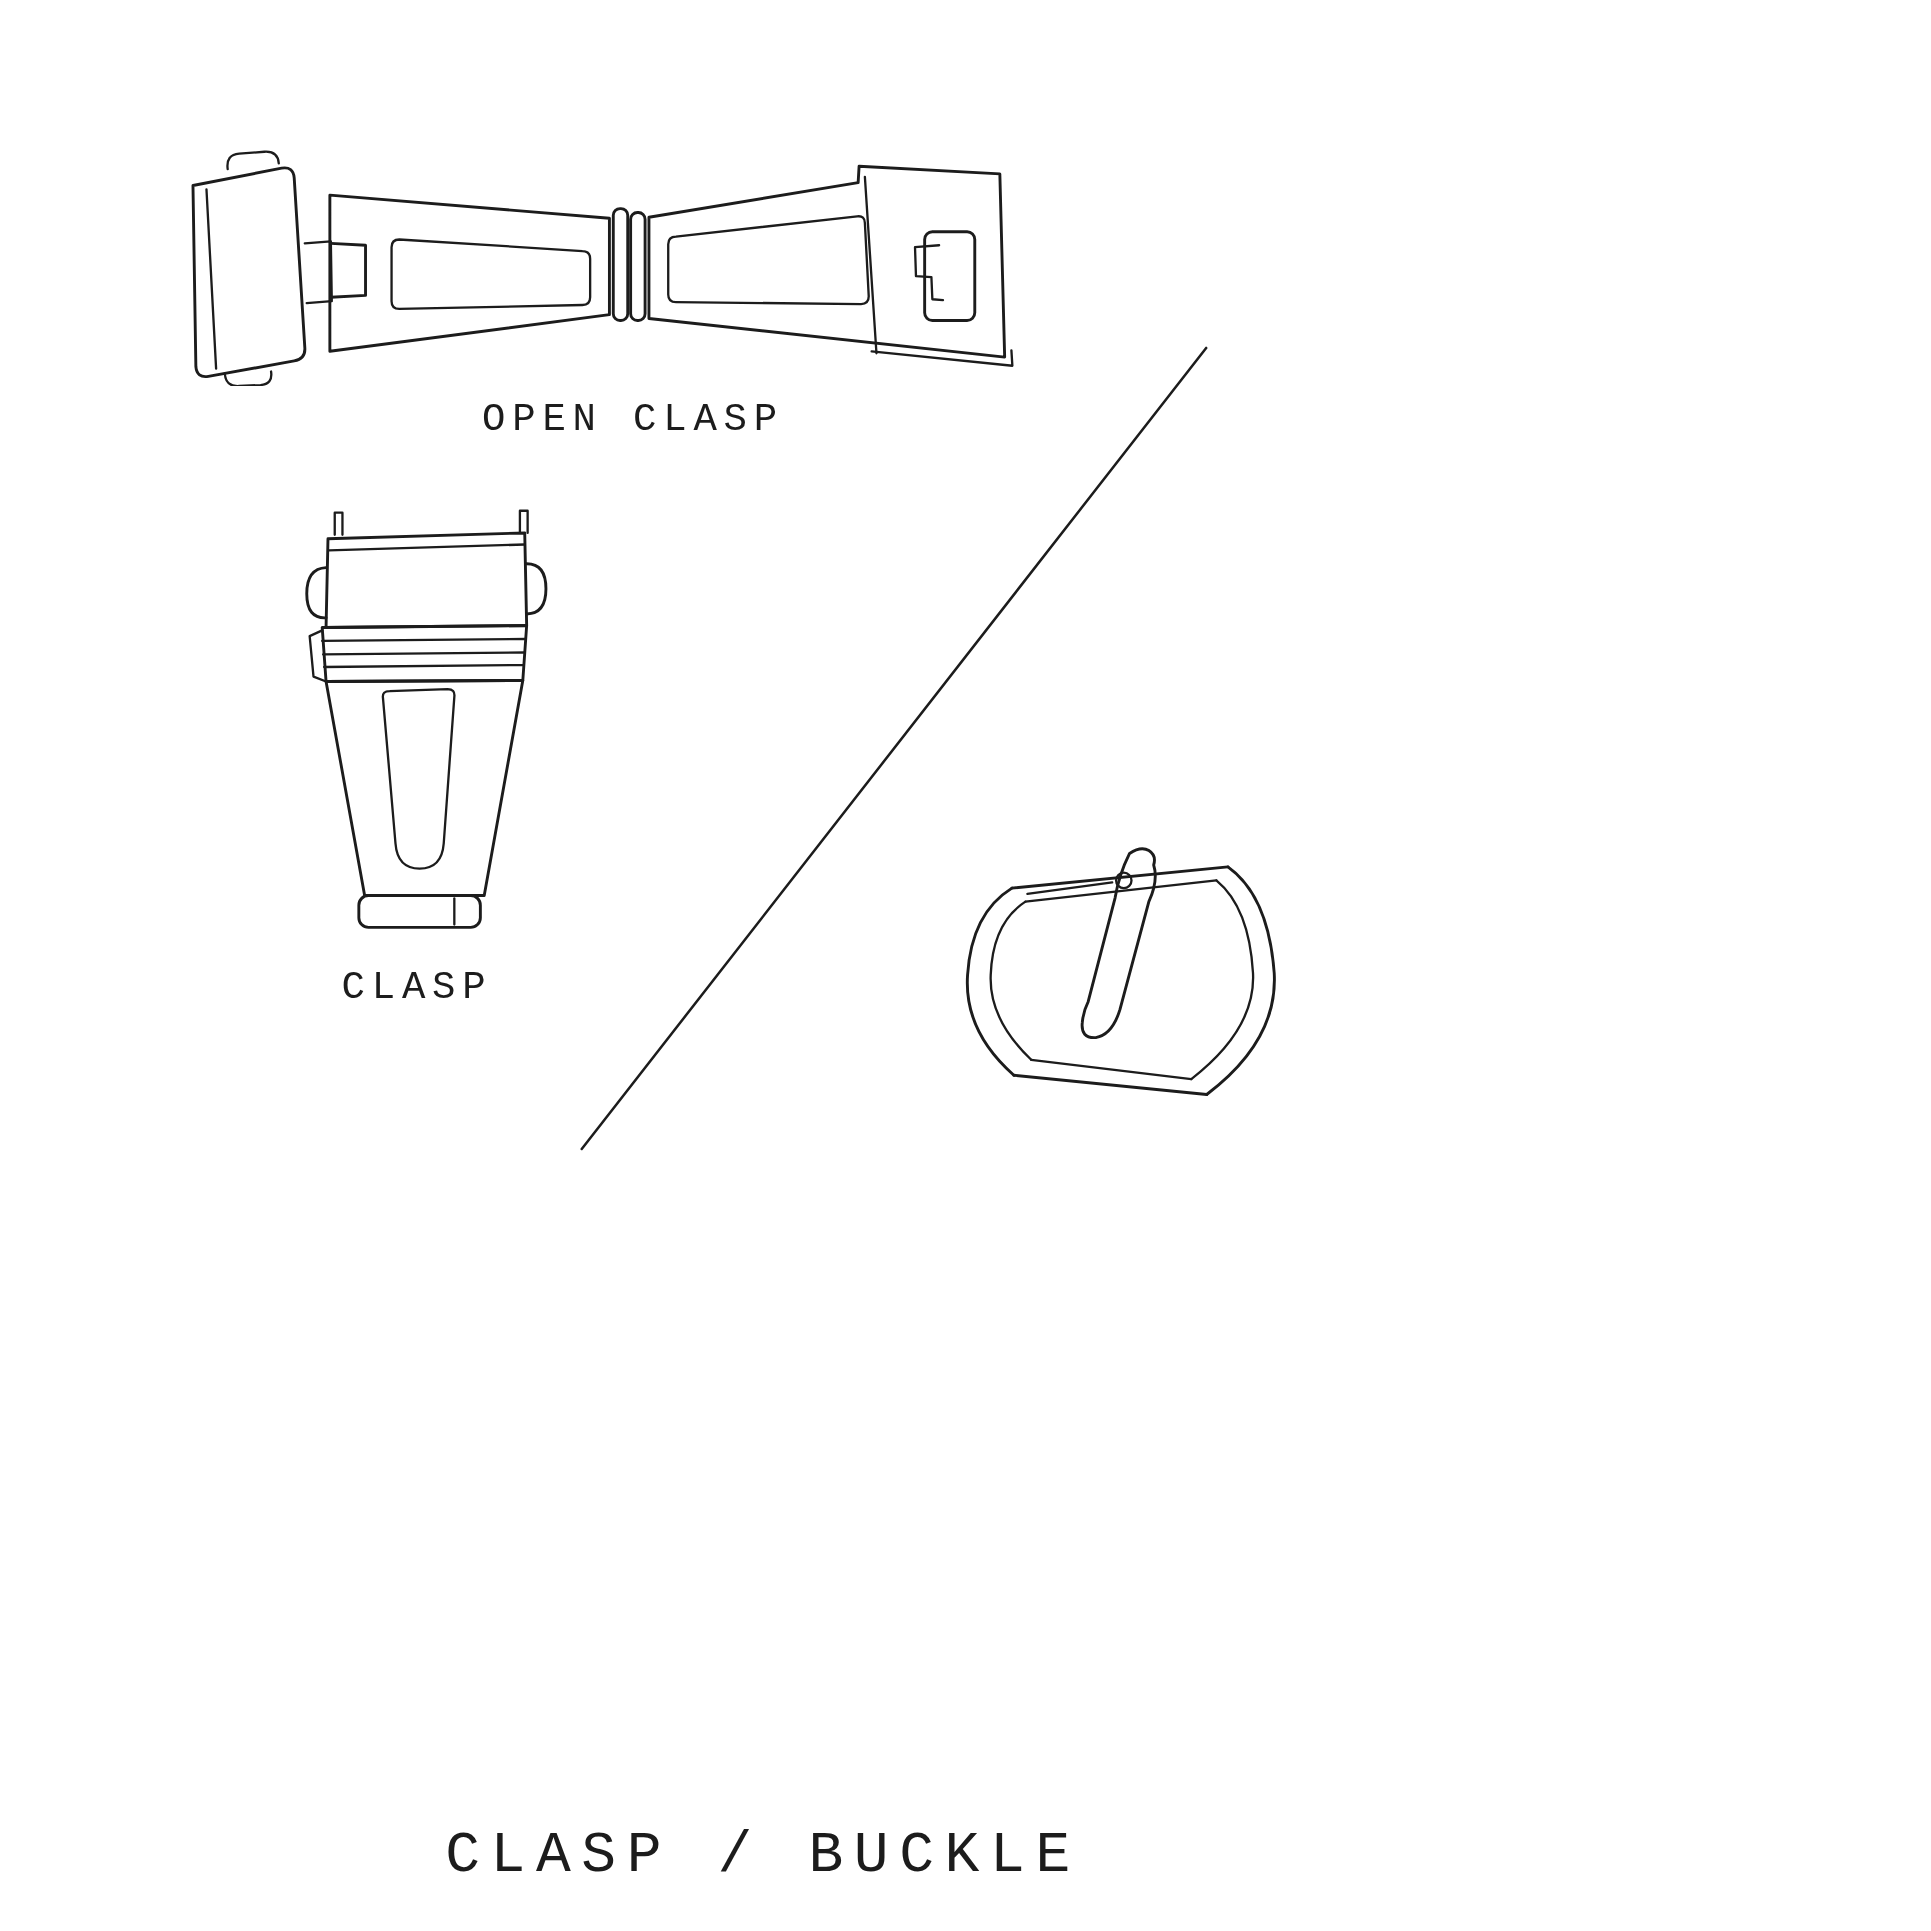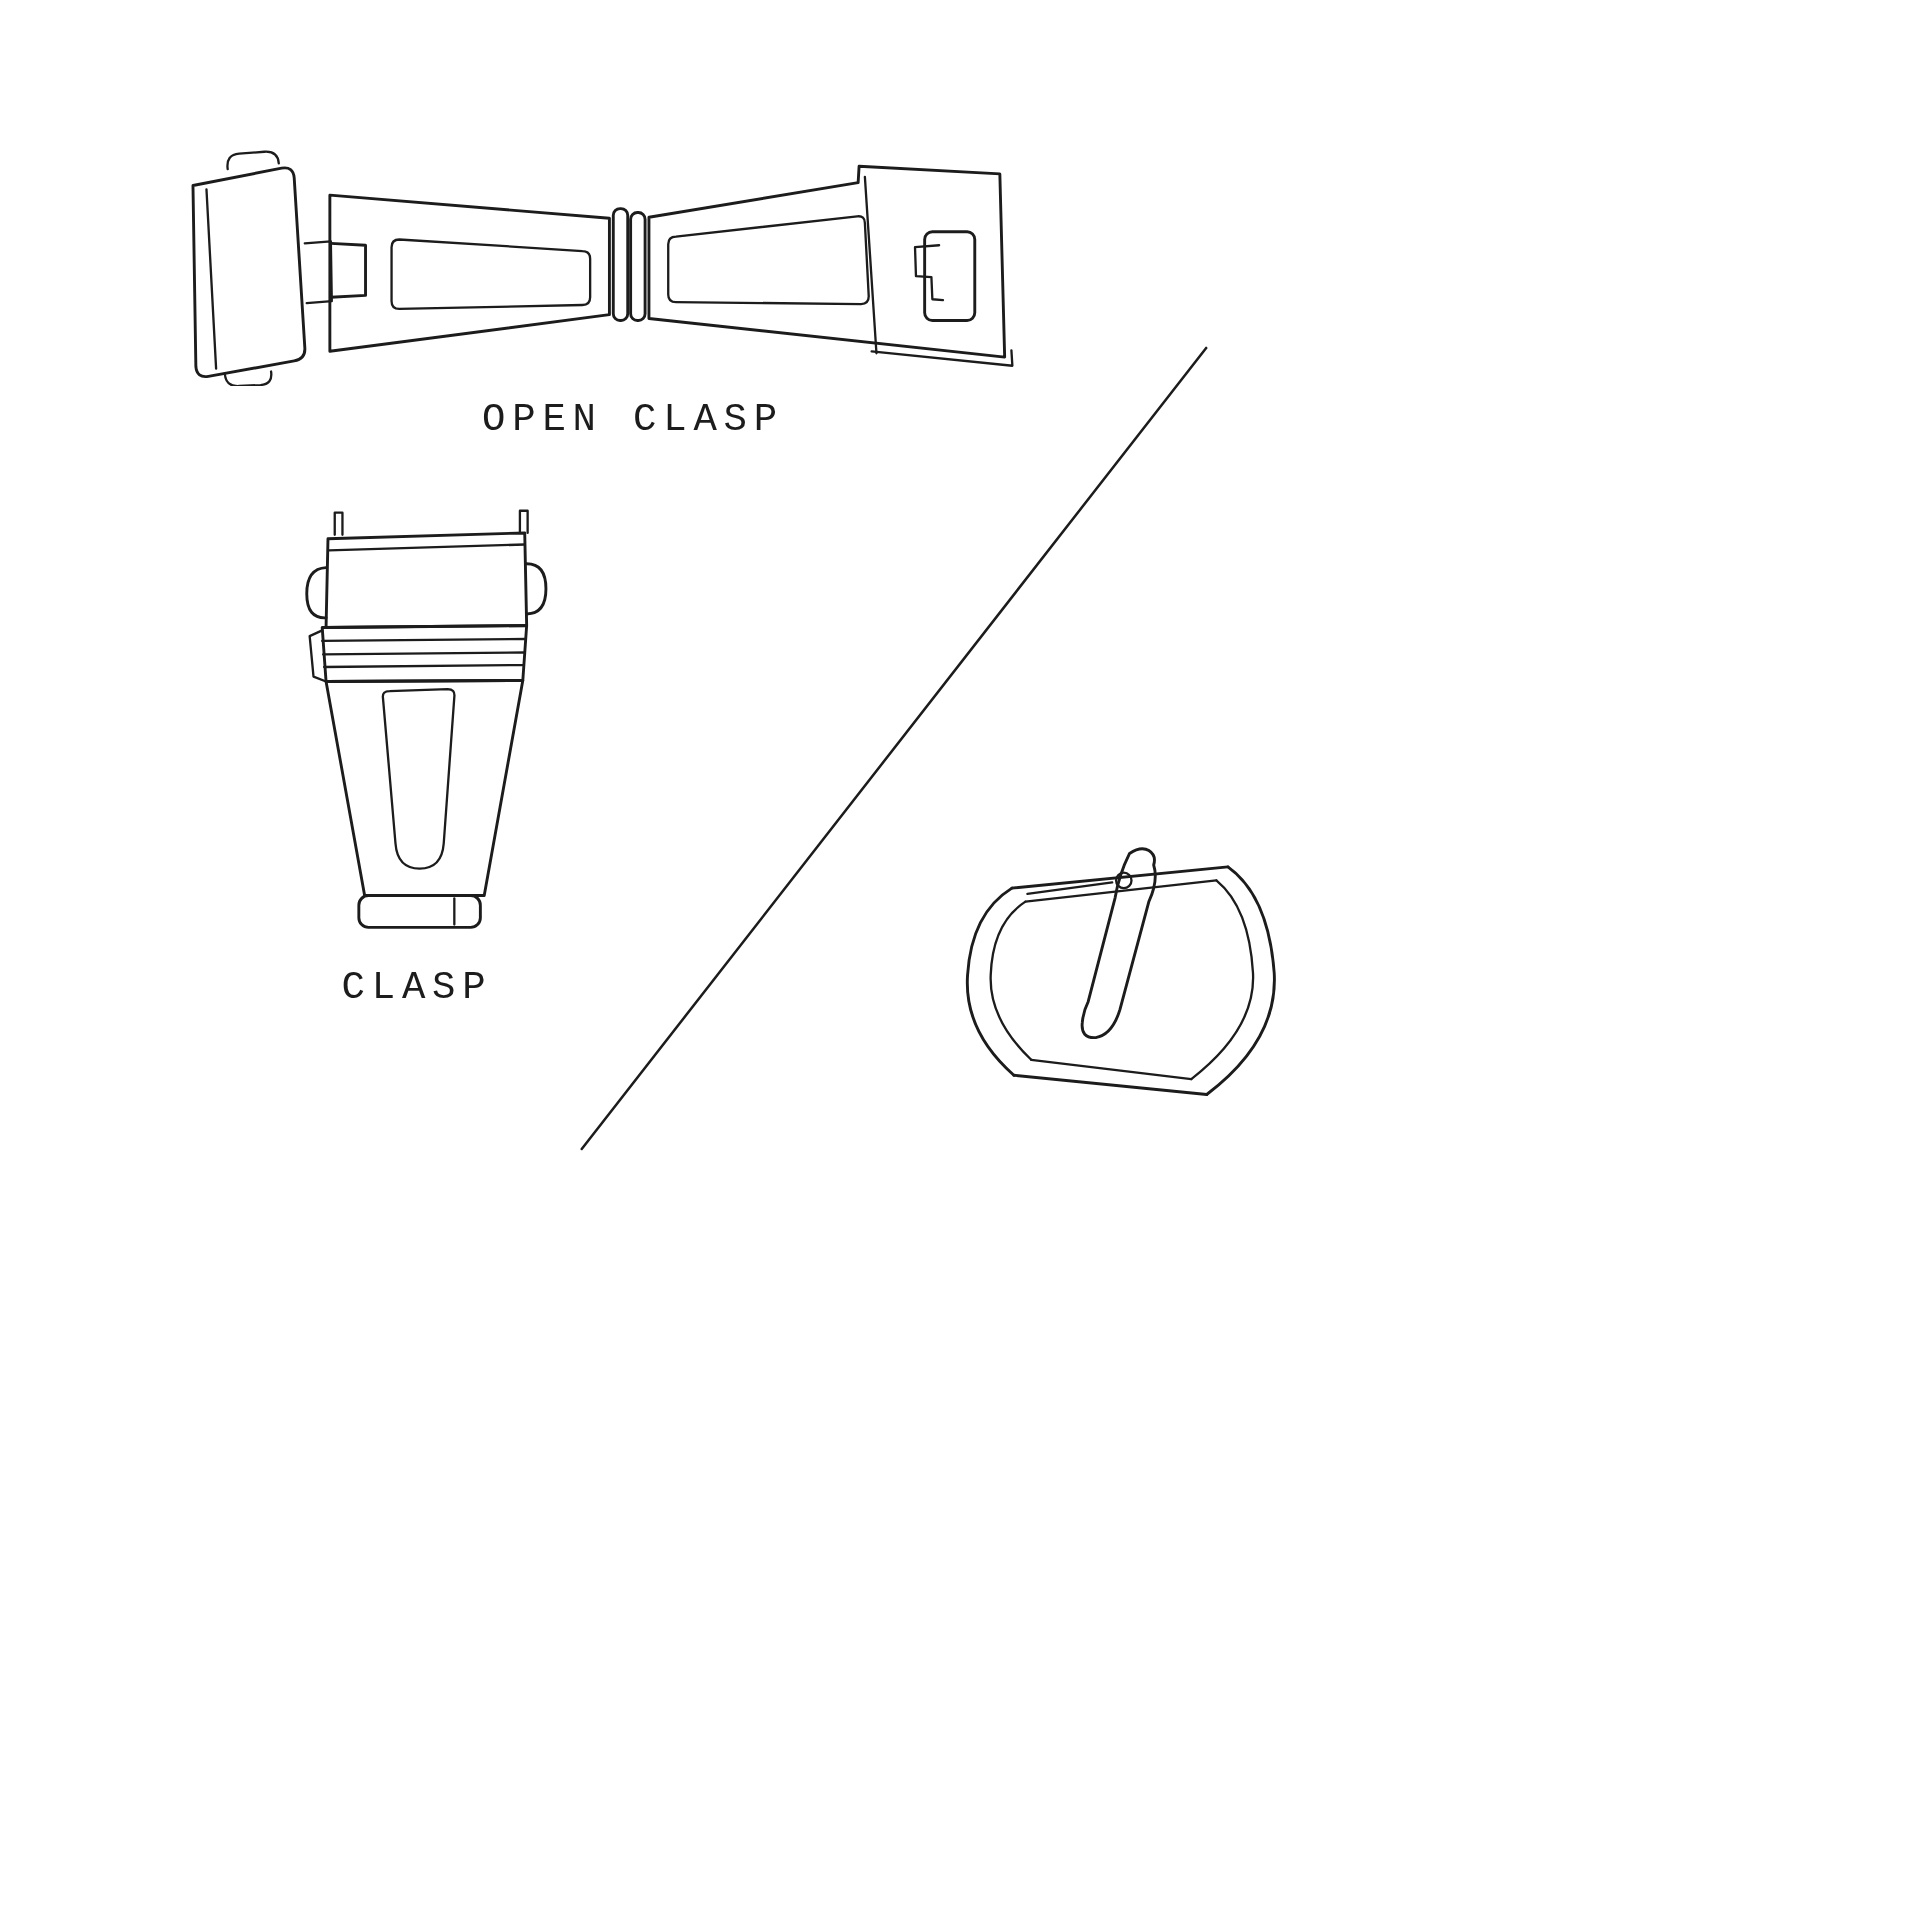--- a/index.html
+++ b/index.html
@@ -107,15 +107,16 @@
     </g>
     <g>
       <line class="thin" x1="76" y1="58" x2="164" y2="46"></line>
       <circle class="thin" cx="176" cy="44" r="8"></circle>
     </g>
     <g>
       <path d="M182,16 Q194,8 202,13 Q210,18 207,28 Q212,44 202,66 L172,178 Q164,204 147,207 Q131,208 133,191 Q134,180 139,170 L167,62 Q171,38 182,16 Z"></path>
     </g>
   </svg>
 
+  <h1 class="title" style="left:763px; top:1823px;">CLASP / BUCKLE</h1>
 
 </div>
 
 
 </body></html>

